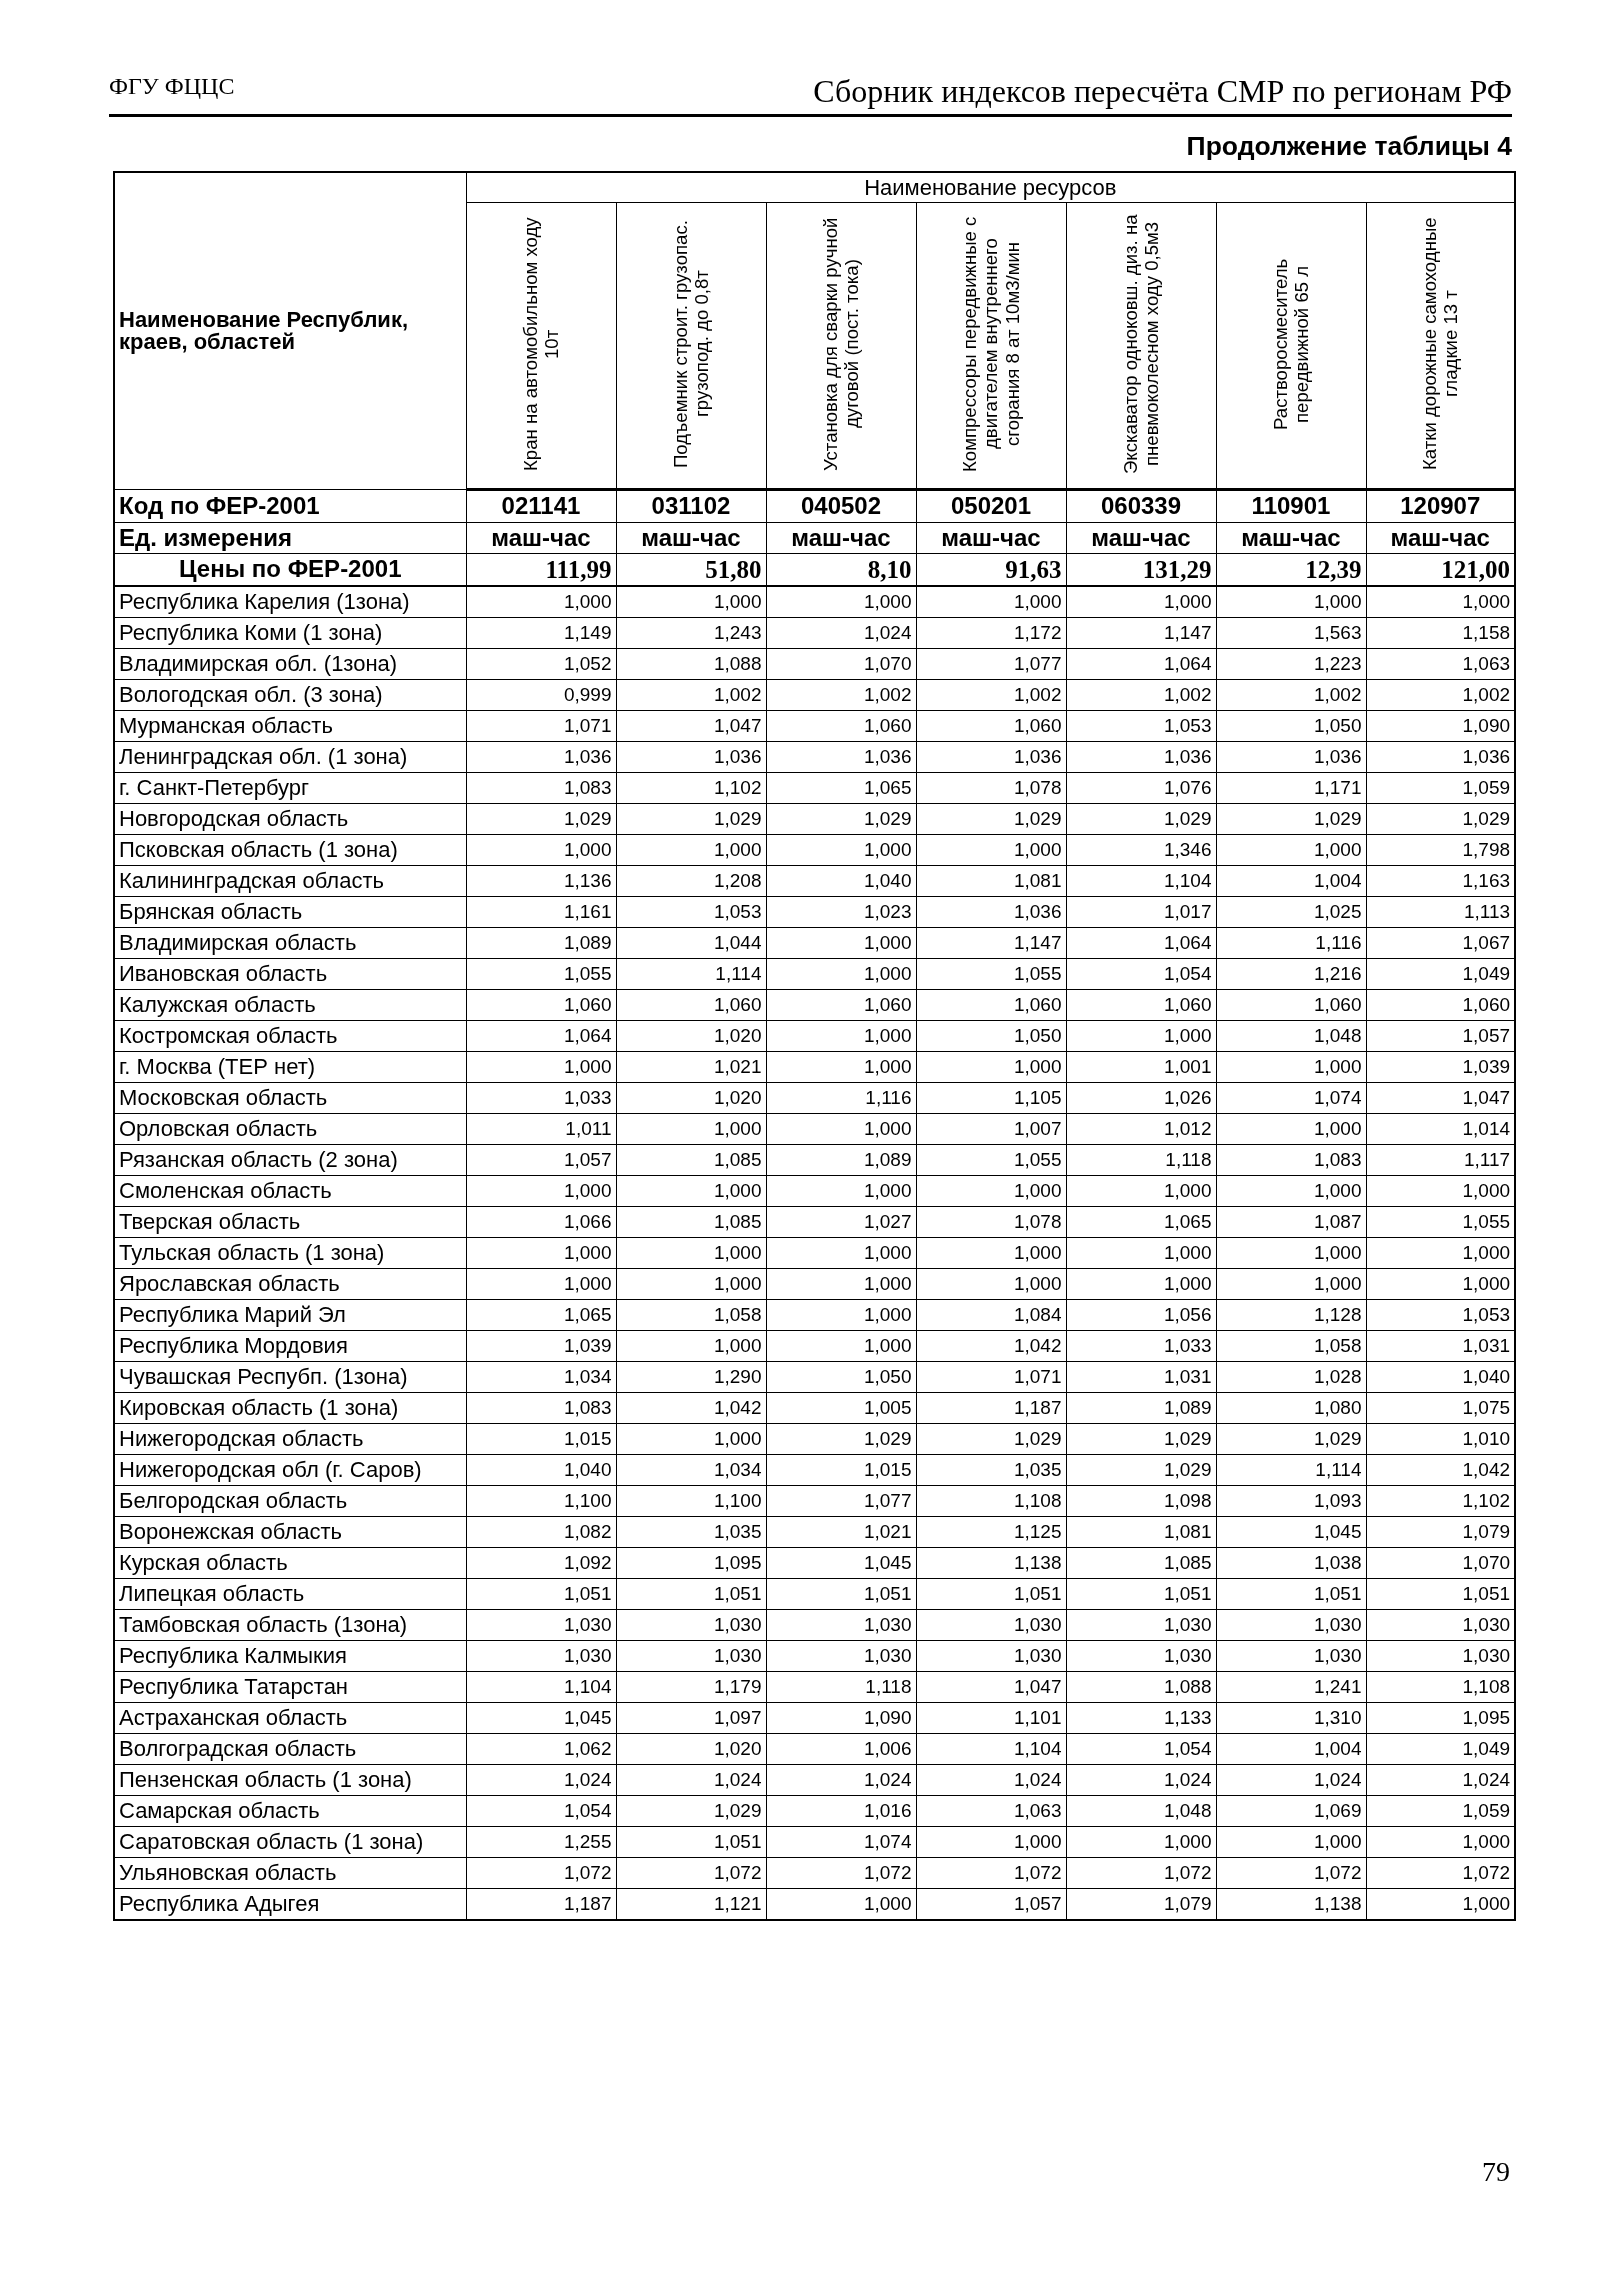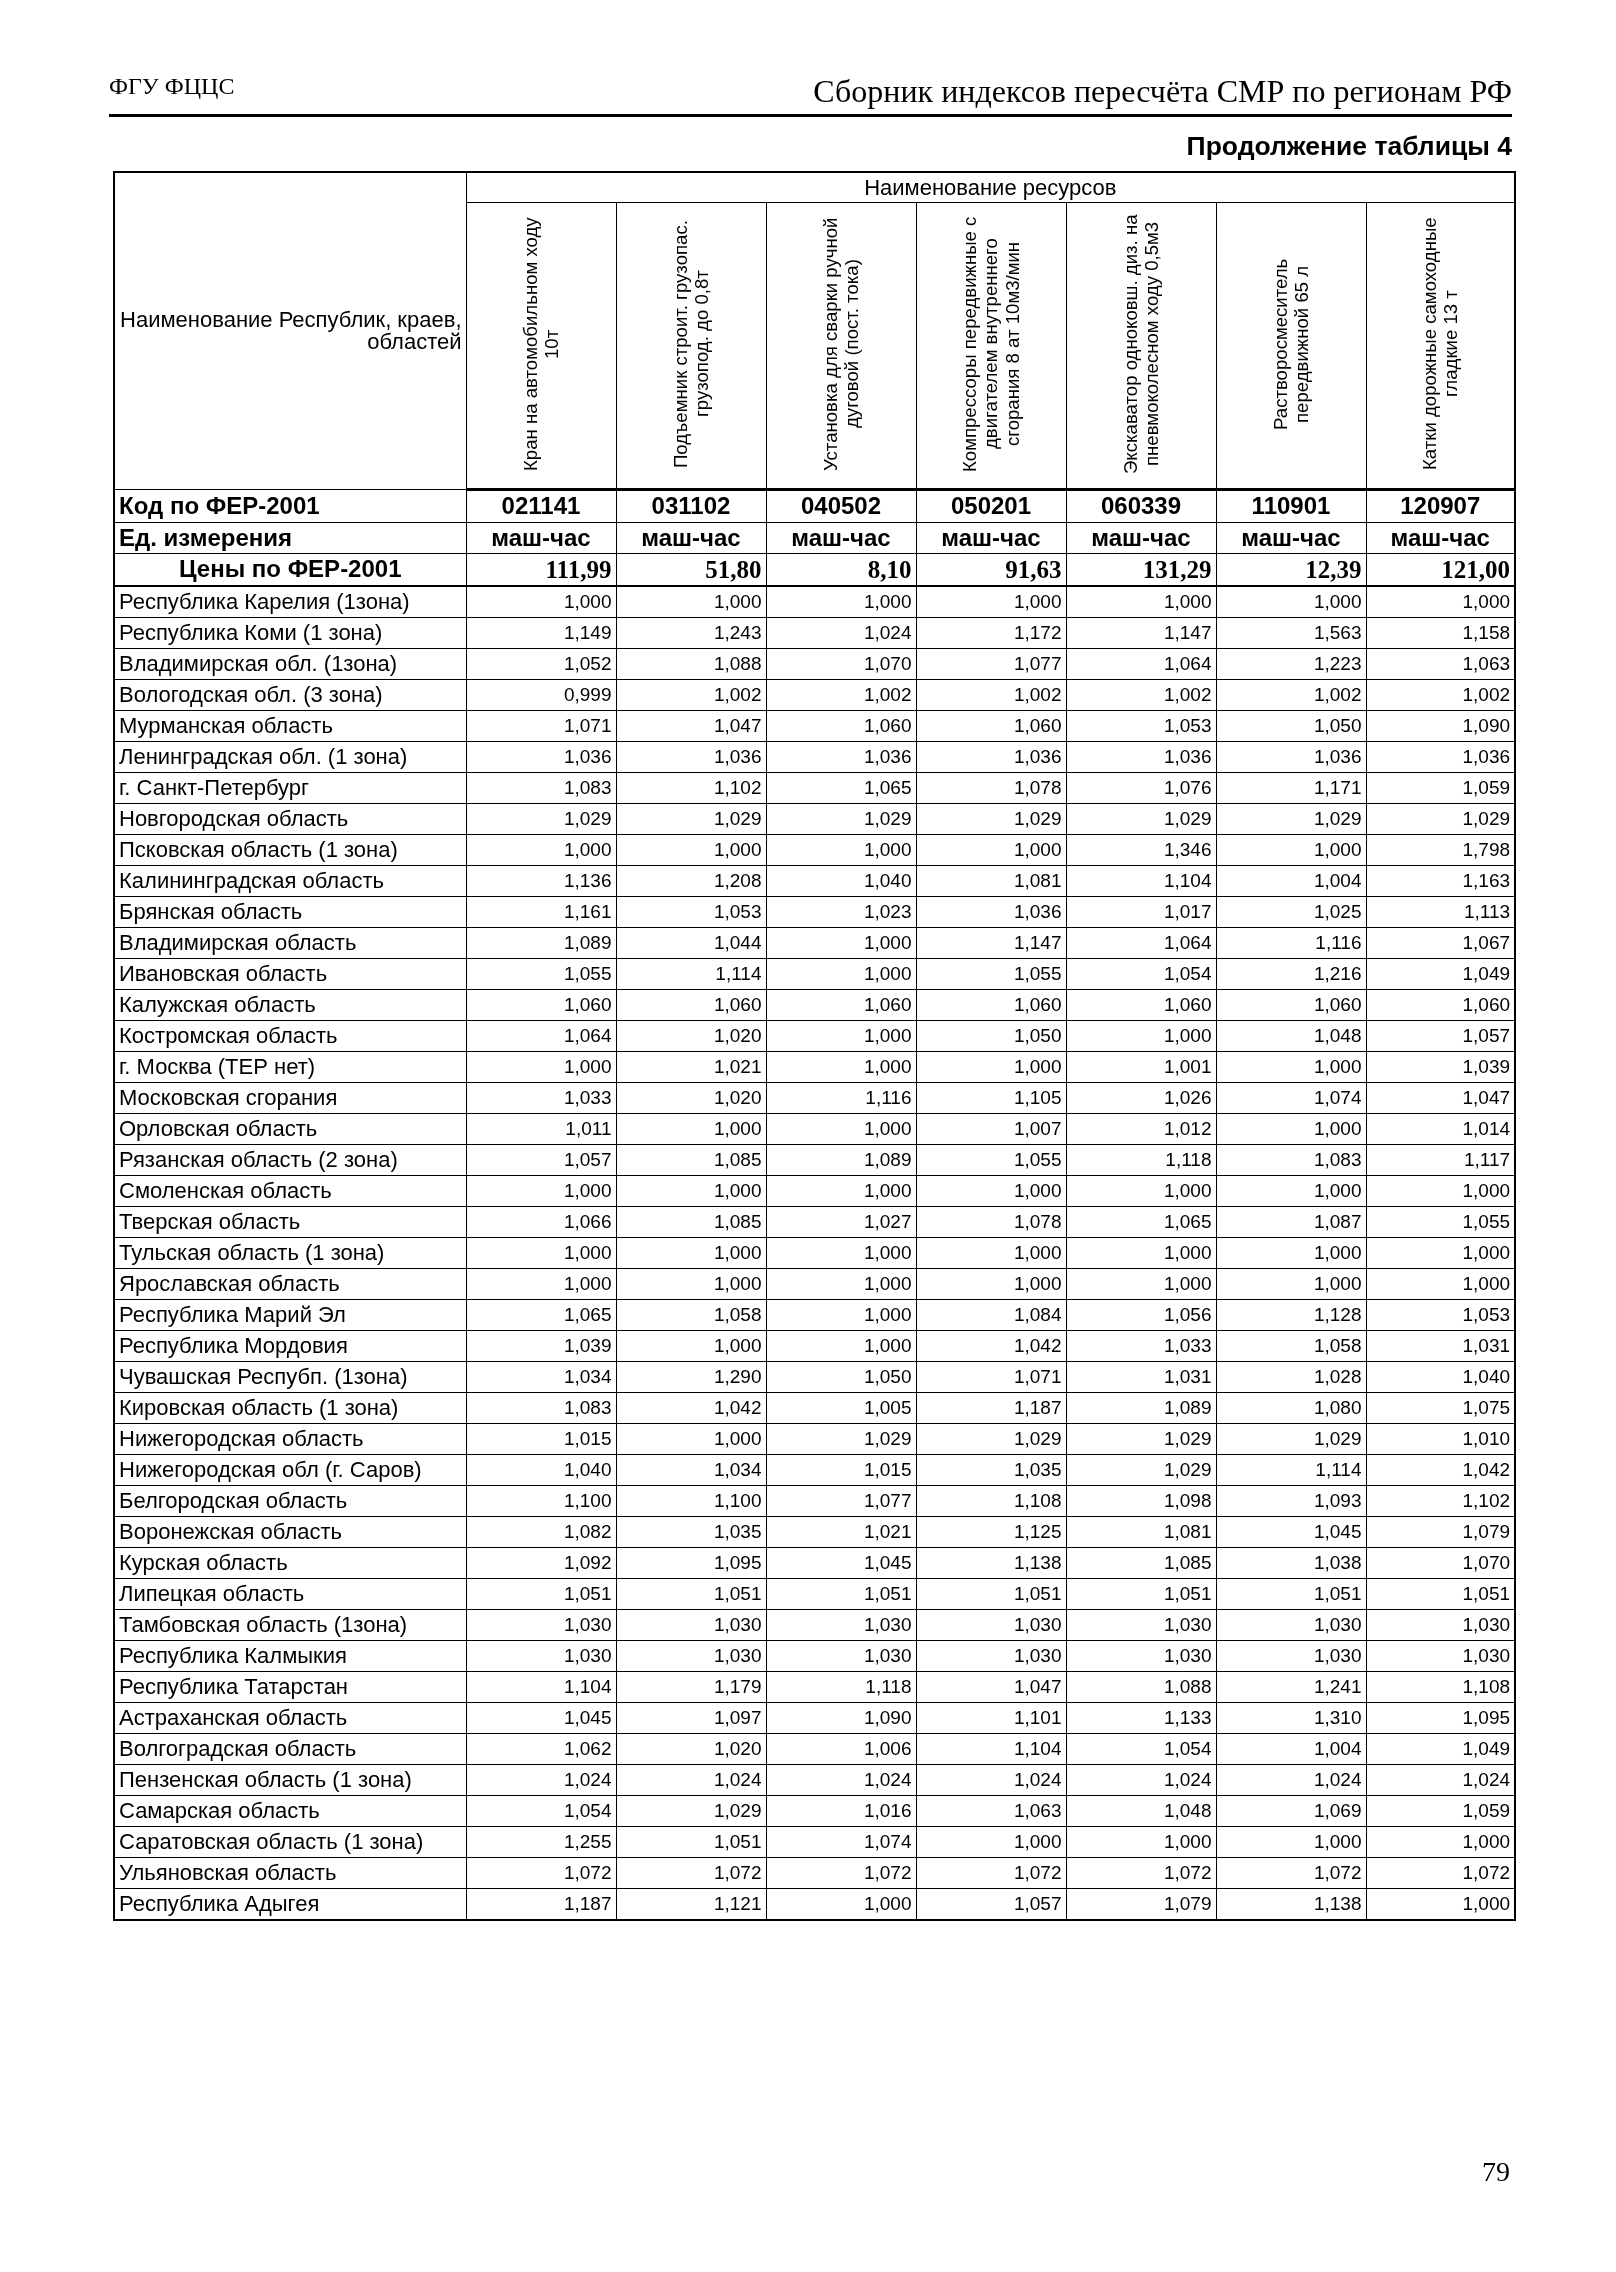--- a/index.html
+++ b/index.html
@@ -5,21 +5,21 @@
   html, body { margin: 0; padding: 0; background: #ffffff; }
   body { width: 1616px; height: 2273px; position: relative; font-family: "Liberation Sans", sans-serif; color: #000; }
   .page-header { position: absolute; left: 109px; top: 73px; width: 1403px; height: 40px; }
   .hdr-left { position: absolute; left: 0; top: 0; font-family: "Liberation Serif", serif; font-size: 24px; }
   .hdr-right { position: absolute; right: 0; top: 0; font-family: "Liberation Serif", serif; font-size: 32px; }
   .hdr-rule { position: absolute; left: 109px; top: 114px; width: 1403px; height: 2.7px; background: #000; }
   .continuation { position: absolute; right: 104px; top: 131px; font-size: 26.5px; font-weight: bold; }
   table.main { position: absolute; left: 113px; top: 171px; width: 1400px; border-collapse: collapse; table-layout: fixed; border: 2.7px solid #000; }
   table.main td, table.main th { border: 1.3px solid #000; padding: 0 4px; font-size: 22px; line-height: 1; }
   th.resources-head { height: 29px; font-weight: normal; font-size: 18.6px; border-bottom: 2.7px solid #000; }
-  th.region-head { font-weight: normal; font-size: 18.6px; text-align: right; vertical-align: middle; }
+  th.region-head { font-weight: bold; font-size: 18.6px; text-align: left; vertical-align: middle; }
   th.rot { height: 285px; font-weight: normal; padding: 0; vertical-align: middle; }
   th.rot .vt { writing-mode: vertical-rl; transform: rotate(180deg); font-size: 18.6px; text-align: center; margin: auto; line-height: 1.15; display: inline-block; max-height: 272px; }
   tr.bold-row td { font-weight: bold; font-size: 24px; height: 30.5px; }
   tr.bold-row td.val { text-align: center; }
   tr.price-row td.val { text-align: right; font-family: "Liberation Serif", serif; font-weight: bold; font-size: 25px; }
   tr.price-row td { border-bottom: 2.7px solid #000; text-align: center; }
   tr.head-sep th { border-bottom: 3.3px solid #000; }
   tr.data-row td { height: 30px; font-size: 22px; }
   tr.data-row td.val { text-align: right; font-size: 19px; }
   tr.data-row td.name { white-space: nowrap; overflow: hidden; }
@@ -246,21 +246,21 @@
         <td class="name">г. Москва (ТЕР нет)</td>
         <td class="val">1,000</td>
         <td class="val">1,021</td>
         <td class="val">1,000</td>
         <td class="val">1,000</td>
         <td class="val">1,001</td>
         <td class="val">1,000</td>
         <td class="val">1,039</td>
       </tr>
       <tr class="data-row">
-        <td class="name">Московская  сгорания</td>
+        <td class="name">Московская  область</td>
         <td class="val">1,033</td>
         <td class="val">1,020</td>
         <td class="val">1,116</td>
         <td class="val">1,105</td>
         <td class="val">1,026</td>
         <td class="val">1,074</td>
         <td class="val">1,047</td>
       </tr>
       <tr class="data-row">
         <td class="name">Орловская область</td>

